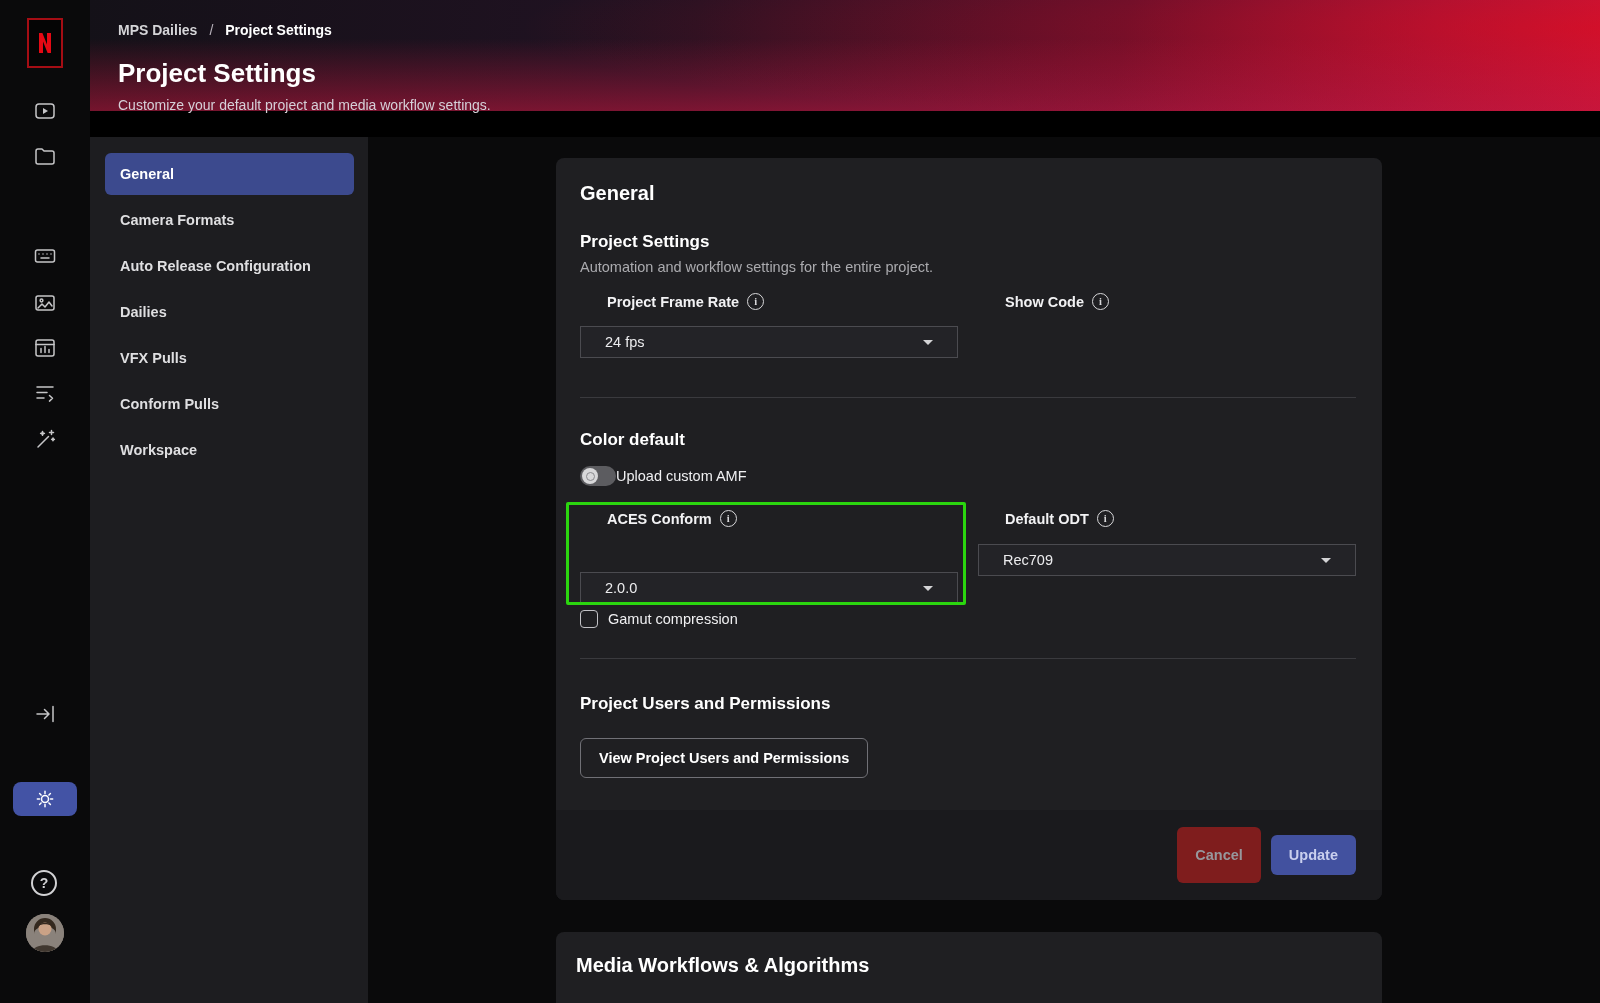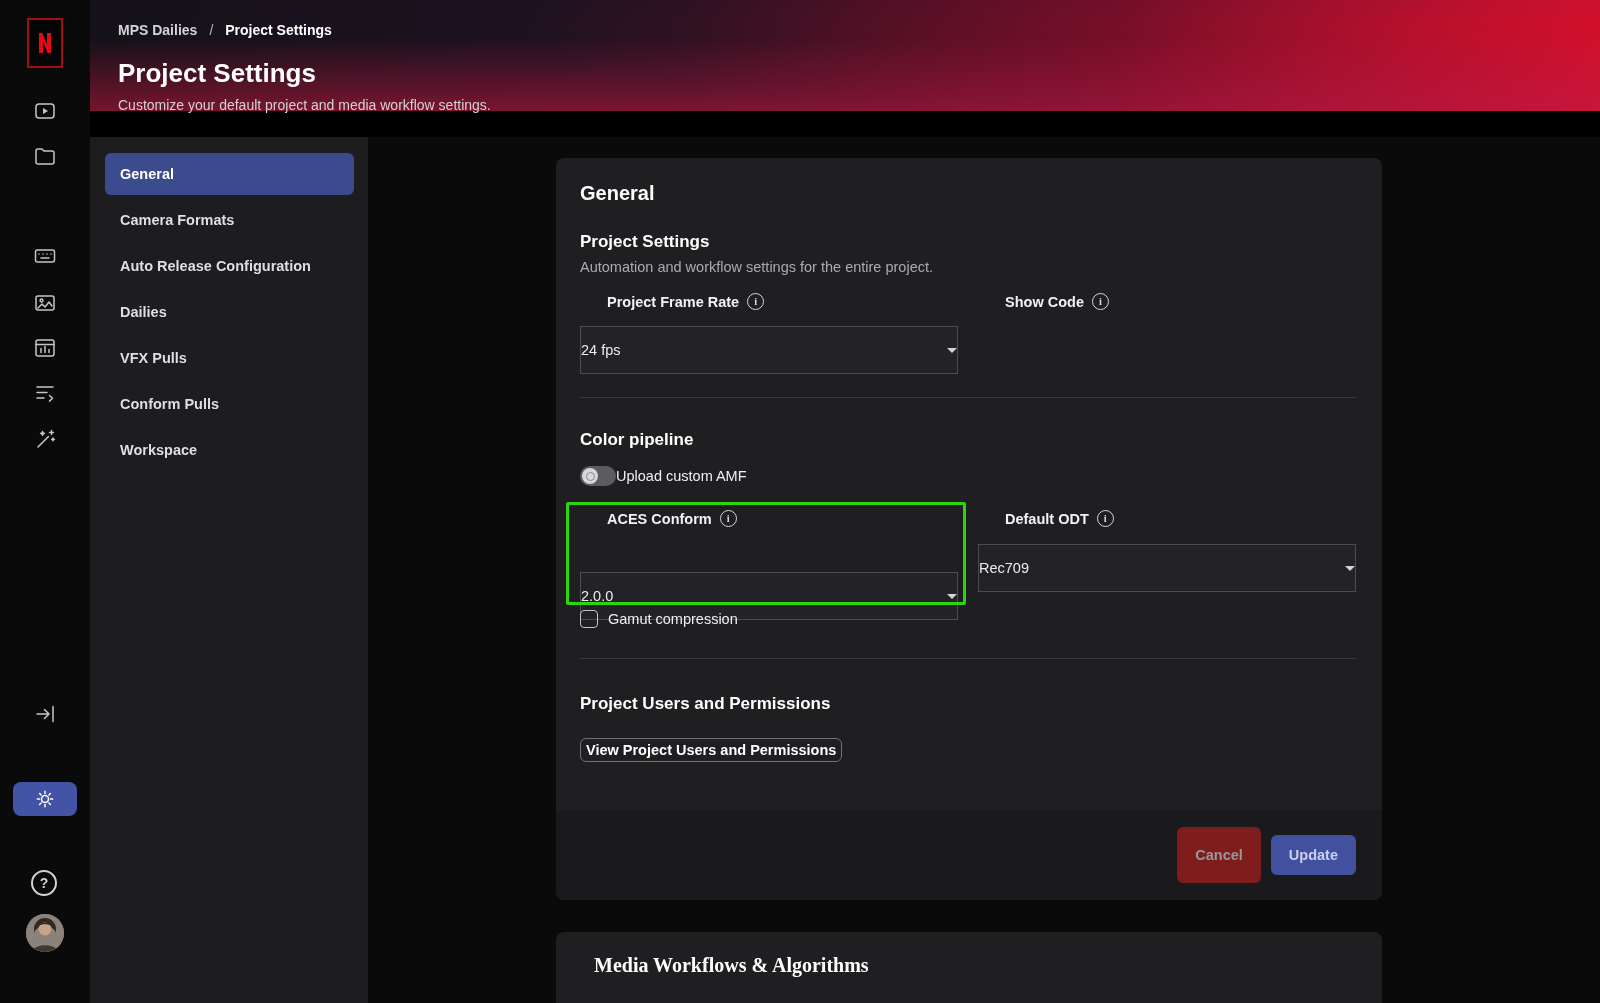--- a/index.html
+++ b/index.html
@@ -45,39 +45,39 @@
   #card2 { top:795px; height:200px; }
 
   .abs { position:absolute; }
   .card-title { font-size:20px; font-weight:700; color:#fff; }
   .sec-title { font-size:17px; font-weight:700; color:#fff; }
   .sec-desc { font-size:14.5px; color:#ababaf; }
   .flabel { display:flex; align-items:center; gap:8px; font-size:14.5px; font-weight:700; color:#f2f2f4;margin-left:27px; }
   .info { width:17px; height:17px; border:1.5px solid #d8d8da; border-radius:50%; display:inline-flex; align-items:center; justify-content:center; cursor:pointer; flex:0 0 auto; }
   .info::after { content:"i"; font-size:10.5px; font-weight:700; color:#d8d8da; font-family:"Liberation Serif","DejaVu Serif",serif; }
 
-  .field { height:48px; background:#232327; border:1px solid #4b4b50; border-radius:0; display:flex; align-items:center; padding:0 0; font-size:14.5px; color:#ececee; cursor:pointer; }
+  .field { height:32px; background:#232327; border:1px solid #4b4b50; border-radius:0; display:flex; align-items:center; padding:0 24px; font-size:14.5px; color:#ececee; cursor:pointer; }
   .caret { width:0; height:0; border-left:5px solid transparent; border-right:5px solid transparent; border-top:5.5px solid #d4d4d6; margin-left:auto; }
   .field input { background:transparent; border:none; outline:none; color:#8e8e93; font-size:14.5px; font-family:inherit; width:100%; }
   .lock { margin-left:auto; flex:0 0 auto; }
   .lock svg { width:17px; height:17px; stroke:#bdbdc1; fill:none; stroke-width:1.8; stroke-linecap:round; }
 
   .hr { width:776px; border-top:1px solid #3a3a3e; }
 
   .toggle { width:36px; height:20px; border-radius:10px; background:#5c5c60; position:relative; cursor:pointer; flex:0 0 auto; }
   .toggle .knob { position:absolute; left:2px; top:2px; width:16px; height:16px; border-radius:50%; background:#d8d8da; display:flex; align-items:center; justify-content:center; }
   .toggle .knob::after { content:""; width:7px; height:7px; border:1.5px solid #8a8a8e; border-radius:50%; }
   .toggle-label { font-size:14.5px; color:#f0f0f2; }
 
   .annotation-box { border:3px solid #2bd60f; border-radius:2px; pointer-events:none; z-index:3; }
 
   .checkbox { width:18px; height:18px; border:1.6px solid #c2c2c6; border-radius:4px; background:transparent; cursor:pointer; flex:0 0 auto; }
   .checkbox-label { font-size:14.5px; color:#f0f0f2; }
 
-  .outline-btn { height:24px; padding:0 5px; border:1px solid #707076; border-radius:6px; background:transparent; color:#fff; font-size:14.5px; font-weight:600; font-family:inherit; cursor:pointer; }
+  .outline-btn { height:40px; padding:0 18px; border:1px solid #707076; border-radius:6px; background:transparent; color:#fff; font-size:14.5px; font-weight:600; font-family:inherit; cursor:pointer; }
 
   .card-footer { position:absolute; left:0; right:0; bottom:0; height:90px; background:#1a1a1d; border-radius:0 0 8px 8px; display:flex; align-items:center; justify-content:flex-end; gap:10px; padding-right:26px; }
   .btn-cancel { height:56px; padding:0 18px; border:none; border-radius:6px; background:#7f1d1d; color:#97979c; font-size:14.5px; font-weight:600; font-family:inherit; cursor:pointer; }
   .btn-update { height:40px; padding:0 18px; border:none; border-radius:6px; background:#42519f; color:#c9cfee; font-size:14.5px; font-weight:600; font-family:inherit; cursor:pointer; }
 </style>
 </head>
 <body>
 
 <div id="rail">
   <div class="logo-box">
@@ -193,21 +193,21 @@
       <span class="info"></span>
     </div>
 
     <div class="abs field" style="left:24px; top:168px; width:378px;">
       <span>24 fps</span>
       <span class="caret"></span>
     </div>
 
     <div class="abs hr" style="left:24px; top:239px;"></div>
 
-    <div class="abs sec-title" style="left:24px; top:272px;">Color pipeline</div>
+    <div class="abs sec-title" style="left:24px; top:272px;">Color default</div>
 
     <div class="abs" style="left:24px; top:308px; display:flex; align-items:center; ">
       <div class="toggle">
           <div class="knob"></div>
         </div>
       <span class="toggle-label">Upload custom AMF</span>
     </div>
 
     <div class="abs annotation-box" style="left:10px; top:344px; width:400px; height:103px;"></div>
 
@@ -240,16 +240,16 @@
 
     <button class="abs outline-btn" style="left:24px; top:580px;">View Project Users and Permissions</button>
 
     <div class="card-footer">
       <button class="btn-cancel">Cancel</button>
       <button class="btn-update">Update</button>
     </div>
   </div>
 
   <div class="card" id="card2">
-    <div class="abs card-title" style="left:38px; top:22px;font-family:Liberation Serif, serif;">Media Workflows &amp; Algorithms</div>
+    <div class="abs card-title" style="left:20px; top:22px;">Media Workflows &amp; Algorithms</div>
   </div>
 
 </div>
 
 </body></html>

